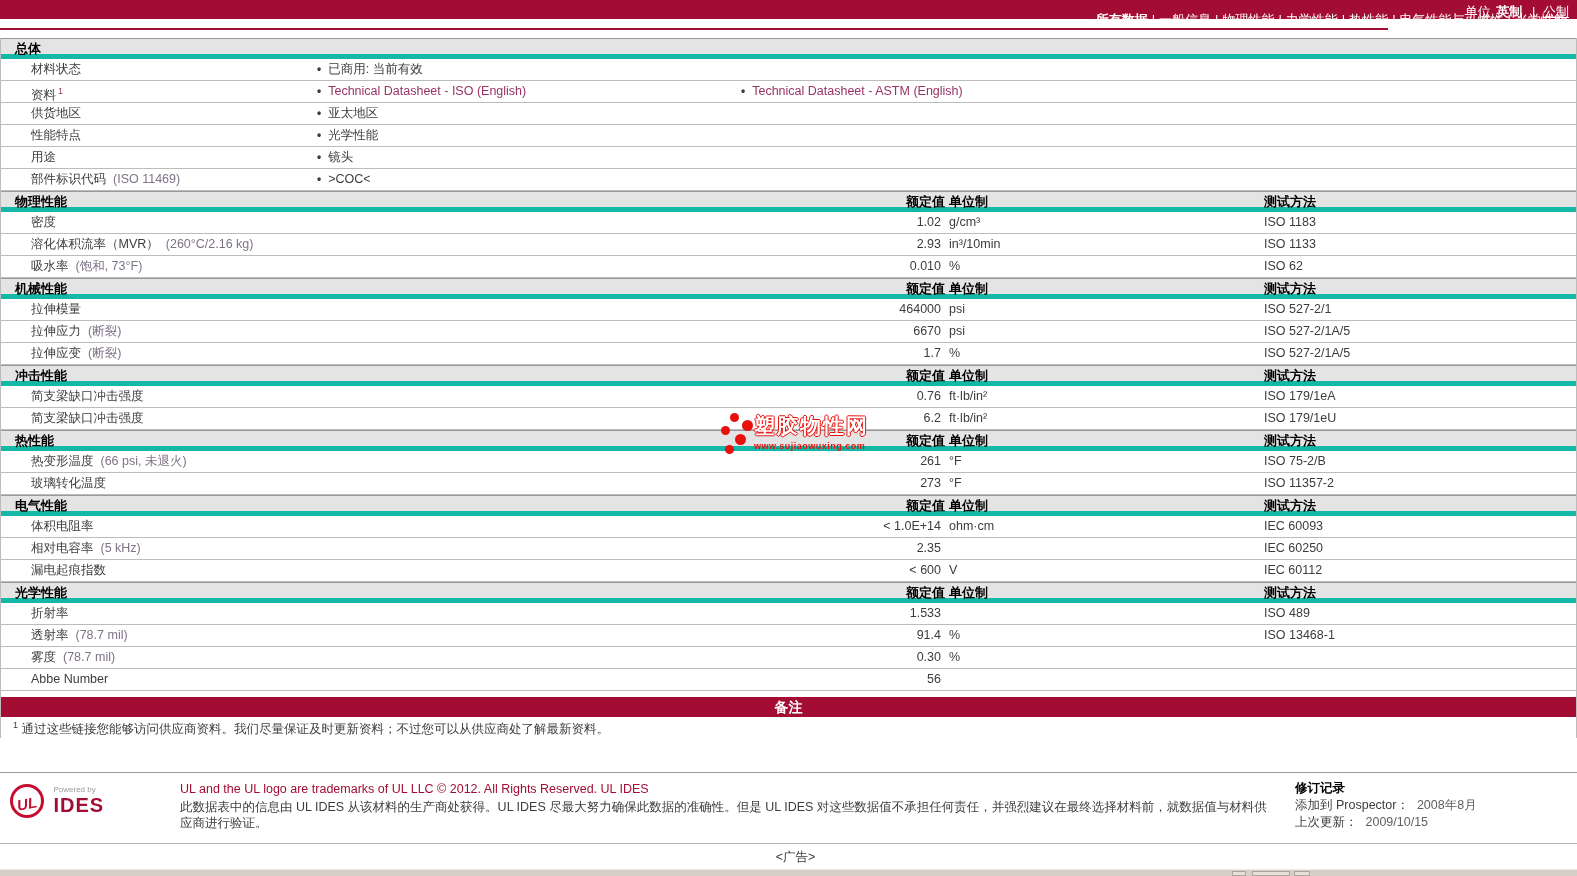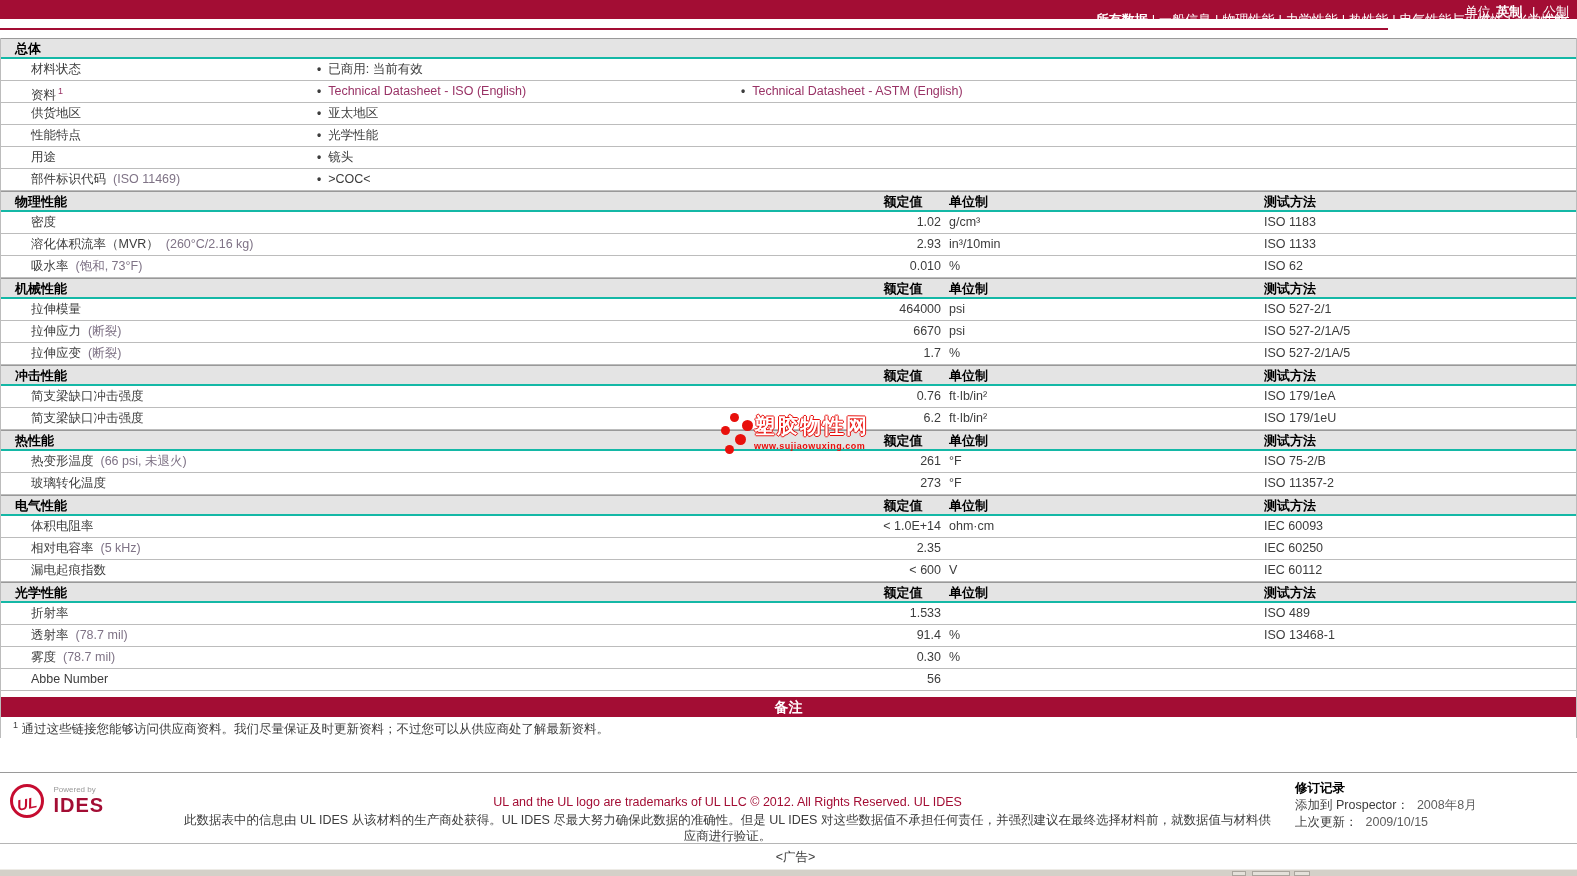--- a/index.html
+++ b/index.html
@@ -17,23 +17,23 @@
        color:#fff;font-size:13px;line-height:23px;padding:8px 10px;white-space:nowrap;text-align:right;}
   .nav .sep{color:#fff;padding:0 4px;}
   .navlink{color:#fff;text-decoration:underline;}
   .navlink.active{font-weight:bold;text-decoration:none;}
   .nav-right{position:absolute;right:8px;top:0;}
   .nav-right b{margin:0 2px;}
   .redline{position:absolute;top:28px;left:0;width:1388px;height:2px;background:var(--nav_red);}
   
   .table{position:absolute;top:38px;left:0;width:1577px;border-left:1px solid var(--border_gray);border-right:1px solid var(--border_gray);}
   .shead{position:relative;height:21px;line-height:20px;background:var(--section_bg);
-         border-top:1px solid #999;border-bottom:2px solid #14b8a6;font-weight:bold;color:#000;font-size:13px;}
+         border-top:1px solid #999;border-bottom:5px solid #14b8a6;font-weight:bold;color:#000;font-size:13px;}
   .shead .title{position:absolute;left:14px;}
-  .hval{position:absolute;left:832px;width:140px;text-align:center;}
+  .hval{position:absolute;left:804px;width:140px;text-align:right;}
   .hunit{position:absolute;left:948px;}
   .hmethod{position:absolute;left:1263px;}
   .row{position:relative;height:22px;line-height:21px;border-bottom:1px solid var(--border_gray);font-size:12.5px;background:#fff;padding-left:35px;}
   .lbl{position:absolute;left:30px;white-space:nowrap;}
   .cond{color:var(--cond_gray);margin-left:7px;}
   sup{font-size:9px;color:var(--link_purple);margin-left:2px;}
   .bullet{position:absolute;white-space:nowrap;}
   .bullet.p0{left:316px;} .bullet.p1{left:740px;}
   .bullet .dot{font-weight:bold;margin-right:7px;font-size:12px;}
   .bullet .link{color:var(--link_purple);}
@@ -59,21 +59,21 @@
   .wm-url{font-size:9px;font-weight:bold;color:var(--watermark_red);letter-spacing:.5px;margin-top:1px;}
   
   .footer{position:absolute;top:772px;left:0;width:1577px;height:70px;border-top:1px solid #9A9A9A;}
   .ul-logo{position:absolute;left:10px;top:11px;width:165px;}
   .ul-circle{display:inline-block;width:34px;height:34px;border:3px solid var(--ul_red);border-radius:50%;
              color:var(--ul_red);font-weight:bold;text-align:center;line-height:33px;font-size:15px;vertical-align:middle;}
   .ul-circle span{display:inline-block;transform:rotate(-10deg);font-style:italic;}
   .ides{display:inline-block;vertical-align:middle;margin-left:5px;}
   .pby{display:block;font-size:8px;color:#999;}
   .ides-t{font-size:20px;font-weight:bold;color:var(--nav_red);letter-spacing:1px;}
-  .f-text{position:absolute;left:180px;top:22px;width:1095px;text-align:center;}
+  .f-text{position:absolute;left:180px;top:9px;width:1095px;}
   .f-line1{color:var(--nav_red);font-size:12.5px;margin-bottom:3px;}
   .f-line2{font-size:12.5px;line-height:16px;}
   .f-rev{position:absolute;left:1295px;top:7px;font-size:12.5px;line-height:17px;}
   .f-rev-title{font-weight:bold;color:#000;}
   .pv{color:#5E5E5E;margin-left:8px;}
   
   .adline{position:absolute;top:843px;left:0;width:1577px;border-top:1px solid #B5B5B5;}
   .ad{position:absolute;top:849px;left:0;width:1577px;text-align:center;font-size:12.5px;padding-left:14px;}
   .taskbar{position:absolute;bottom:0;left:0;width:1577px;height:7px;background:var(--taskbar_gray);border-top:1px solid #EDEBE6;}
   .taskbar i{position:absolute;top:1px;height:5px;border:1px solid #A9A59D;background:#E4E1DA;}

